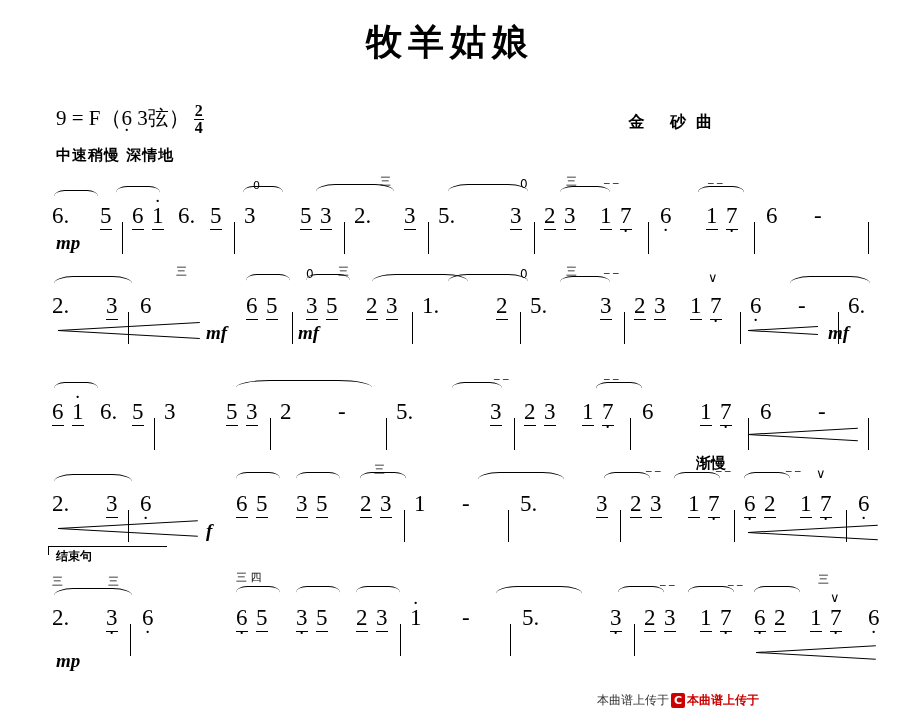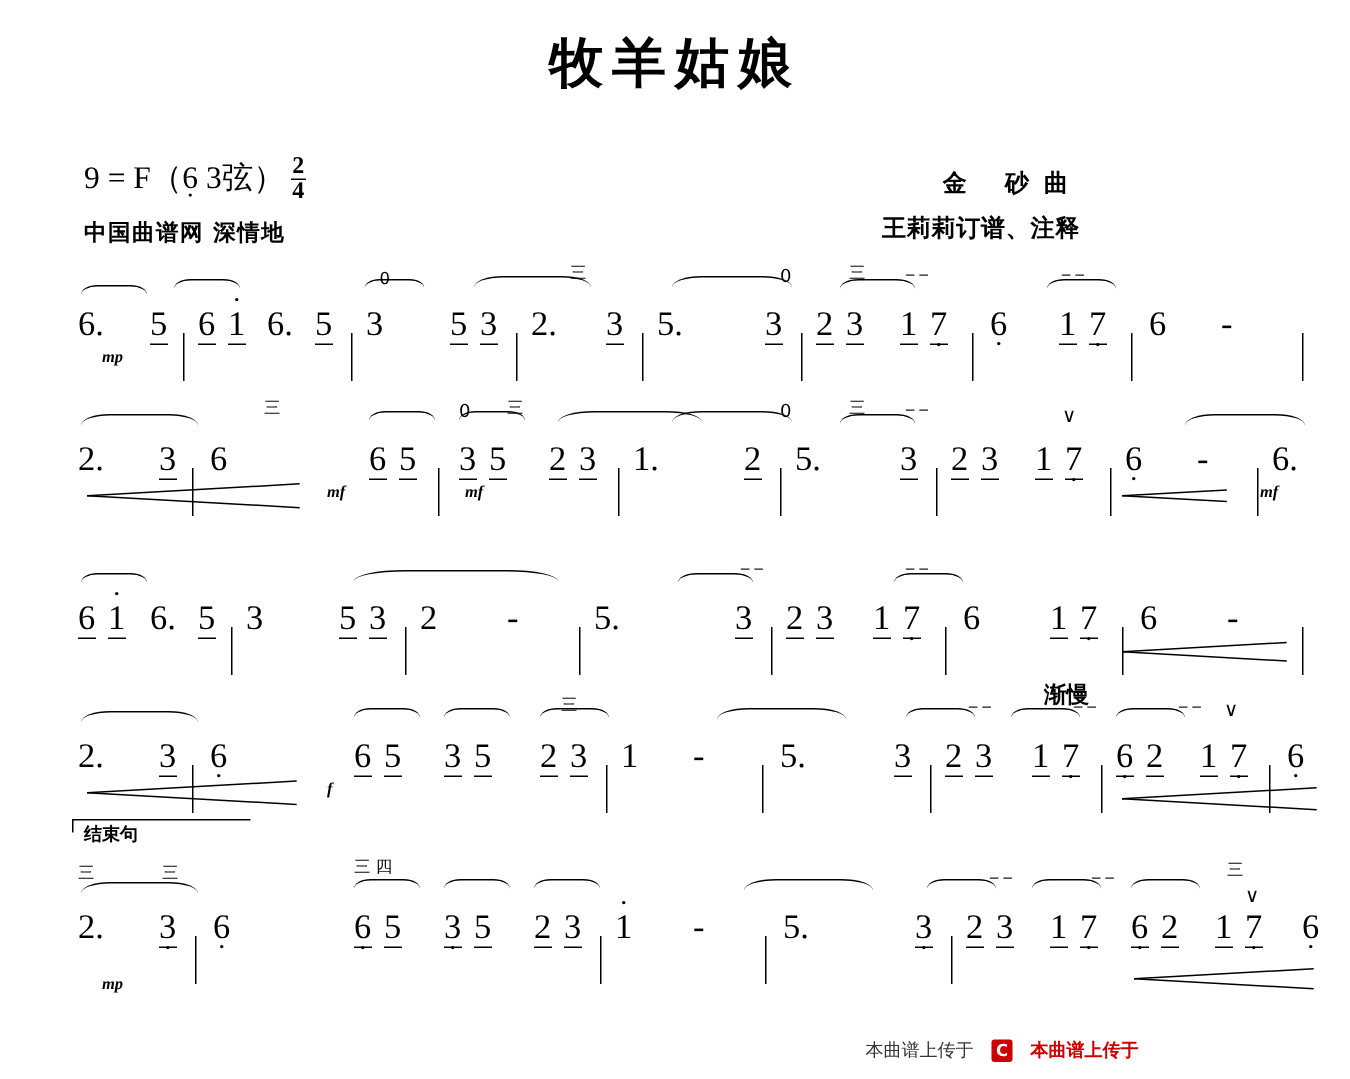--- a/index.html
+++ b/index.html
@@ -185,22 +185,21 @@
     white-space: nowrap;
   }
   .mark.cn { font-size: 11px; }
   .mark.num0 { font-size: 12px; }
   
   .dyn {
     position: absolute;
     font-family: "Liberation Serif", serif;
     font-style: italic;
     font-weight: bold;
-    font-size: 11px;
-    margin-left: 12px;
+    font-size: 19px;
   }
   
   .hair {
     position: absolute;
     height: 11px;
   }
   .hair::before, .hair::after {
     content: "";
     position: absolute;
     left: 0;
@@ -242,21 +241,21 @@
   
   .footer {
     position: absolute;
     right: 14px;
     bottom: 10px;
     font-family: "DejaVu Sans", sans-serif;
     font-size: 12px;
     color: #333;
     display: flex;
     align-items: center;
-    gap: 12px;
+    gap: 2px;
   }
   .footer .logo {
     display: inline-block;
     background: #c00;
     color: #fff;
     font-size: 11px;
     padding: 1px 3px;
     border-radius: 2px;
     font-weight: bold;
   }
@@ -266,26 +265,25 @@
 <body>
 
 <div class="page">
 
   <div class="title">牧羊姑娘</div>
 
   <div class="key-sig">
     <span>9 = F（</span><span class="dotted">6</span><span> 3弦）</span><span class="meter"><span class="num">2</span><span class="den">4</span></span>
   </div>
 
-  <div class="tempo-mark">中国曲谱网 深情地</div>
+  <div class="tempo-mark">中速稍慢 深情地</div>
 
   <div class="composer">
     <span class="l1">金 砂</span><span>曲</span>
   </div>
-  <div class="arranger">王莉莉订谱、注释</div>
 
   <div class="system sys1">
 
     <div class="slur" style="left:6px; top:8px; width:44px;"></div>
     <div class="slur" style="left:68px; top:4px; width:44px;"></div>
     <div class="slur" style="left:195px; top:4px; width:40px;"></div>
     <div class="slur wide" style="left:268px; top:2px; width:78px;"></div>
     <div class="slur wide" style="left:400px; top:2px; width:80px;"></div>
     <div class="slur" style="left:512px; top:4px; width:50px;"></div>
     <div class="slur" style="left:650px; top:4px; width:46px;"></div>

